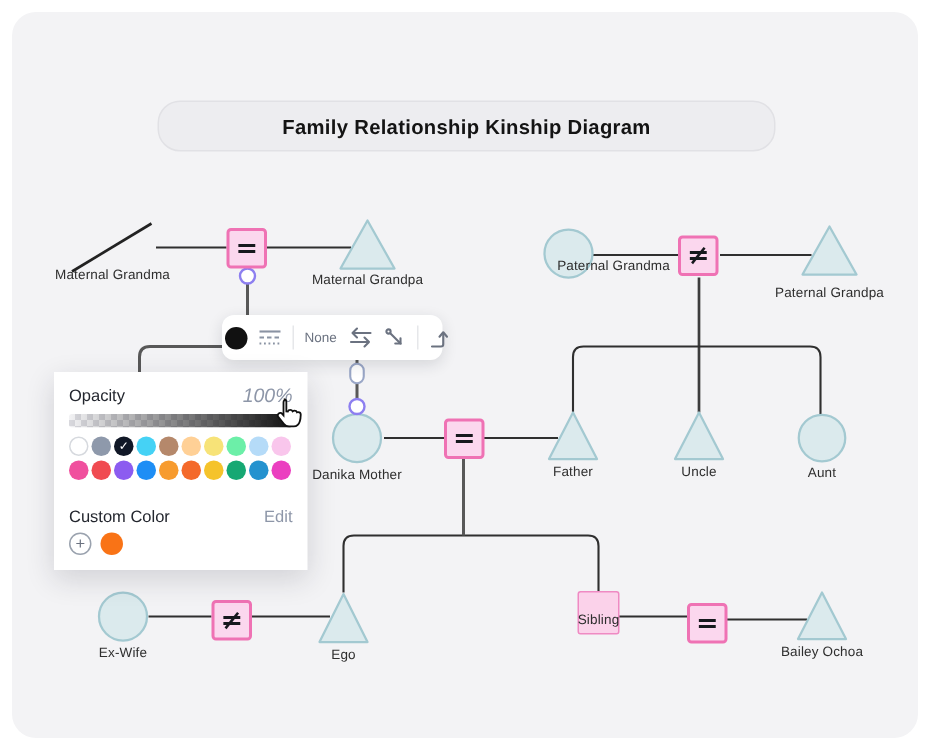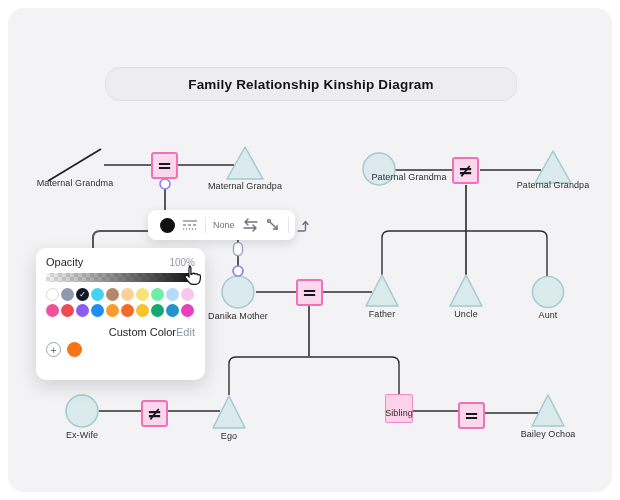--- a/index.html
+++ b/index.html
@@ -13,43 +13,43 @@
   .nlabel{position:absolute;transform:translateX(-50%);white-space:nowrap;font-size:9px;
     color:#2e2e2e;letter-spacing:.1px;}
   .rel{position:absolute;width:27px;height:27px;background:#fbd7ee;border:2px solid #ef72b4;
     border-radius:3px;display:flex;align-items:center;justify-content:center;
     font-weight:700;font-size:18px;color:#16181d;box-sizing:border-box;font-family:"DejaVu Sans",sans-serif;}
   .sq{position:absolute;width:28px;height:29px;background:#fbd2ea;border:1.6px solid #ef8ac3;
     border-radius:2px;box-sizing:border-box;}
   
   .toolbar{position:absolute;left:148px;top:210px;width:147px;height:30px;background:#ffffff;
     border-radius:8px;box-shadow:0 3px 10px rgba(30,34,48,.14);display:flex;align-items:center;
-    padding:0 12px;box-sizing:border-box;gap:7px;}
+    padding:0 2px;box-sizing:border-box;gap:7px;}
   .fill-dot{width:15px;height:15px;border-radius:50%;background:#111111;flex:none;}
   .tb-divider{width:1px;height:16px;background:#e6e7ea;flex:none;}
   .tb-none{font-size:9px;color:#6b7280;flex:none;}
   .tb-ic{flex:none;display:flex;align-items:center;justify-content:center;}
   
   .panel{position:absolute;left:36px;top:248px;width:169px;height:132px;background:#ffffff;
-    border-radius:10px;box-shadow:0 6px 18px rgba(30,34,48,.16);box-sizing:border-box;
+    border-radius:0;box-shadow:0 6px 18px rgba(30,34,48,.16);box-sizing:border-box;
     padding:8px 10px 0 10px;}
   .prow{display:flex;align-items:center;justify-content:space-between;}
   .plabel{font-size:11px;color:#23262e;}
-  .pvalue{font-size:10px;color:#8d96a8;}
+  .pvalue{font-size:13px;color:#8d96a8;font-style:italic;}
   .slider{margin-top:5px;height:9px;border-radius:2px;
     background-image:linear-gradient(to right,rgba(17,17,17,0),#111111),
       conic-gradient(#d8d8dd 25%,#f2f2f4 0 50%,#d8d8dd 0 75%,#f2f2f4 0);
     background-size:auto,8px 8px;}
   .color-label{margin-top:11px;font-size:11px;color:#23262e;}
   .swatch-row{margin-top:6px;display:flex;gap:2px;}
   .swatch-row + .swatch-row{margin-top:3px;}
   .swatch{width:13px;height:13px;border-radius:50%;box-sizing:border-box;flex:none;
     display:flex;align-items:center;justify-content:center;font-size:8px;color:#ffffff;}
   .swatch.bordered{border:1px solid #d6d9de;}
-  .custom-row{margin-top:9px;display:flex;align-items:center;justify-content:flex-end;}
+  .custom-row{margin-top:19px;display:flex;align-items:center;justify-content:space-between;}
   .edit-link{font-size:11px;color:#8d96a8;}
   .dot-row{margin-top:4px;display:flex;align-items:center;gap:6px;}
   .add-dot{width:15px;height:15px;border-radius:50%;border:1.2px solid #9aa2ae;box-sizing:border-box;
     color:#6b7280;font-size:11px;line-height:12px;display:flex;align-items:center;justify-content:center;}
   .custom-dot{width:15px;height:15px;border-radius:50%;}
   .cursor{position:absolute;left:180px;top:264px;width:24px;height:26px;}
 </style>
 </head>
 <body>
 
@@ -110,21 +110,21 @@
 </div>
 <div class="rel" style="left:458px;top:402px;">
   <span>=</span>
 </div>
 
 <div class="sq" style="left:385px;top:394px;"></div>
 
 <div class="nlabel" style="left:75px;top:178px;">Maternal Grandma</div>
 <div class="nlabel" style="left:245px;top:181px;">Maternal Grandpa</div>
 <div class="nlabel" style="left:379px;top:172px;margin-left:30px;">Paternal Grandma</div>
-<div class="nlabel" style="left:553px;top:180px;">Paternal Grandpa</div>
+<div class="nlabel" style="left:553px;top:190px;">Paternal Grandpa</div>
 <div class="nlabel" style="left:238px;top:311px;">Danika Mother</div>
 <div class="nlabel" style="left:382px;top:309px;">Father</div>
 <div class="nlabel" style="left:466px;top:309px;">Uncle</div>
 <div class="nlabel" style="left:548px;top:310px;">Aunt</div>
 <div class="nlabel" style="left:82px;top:430px;">Ex-Wife</div>
 <div class="nlabel" style="left:229px;top:431px;">Ego</div>
 <div class="nlabel" style="left:399px;top:408px;">Sibling</div>
 <div class="nlabel" style="left:548px;top:429px;">Bailey Ochoa</div>
 
 <div class="toolbar">

